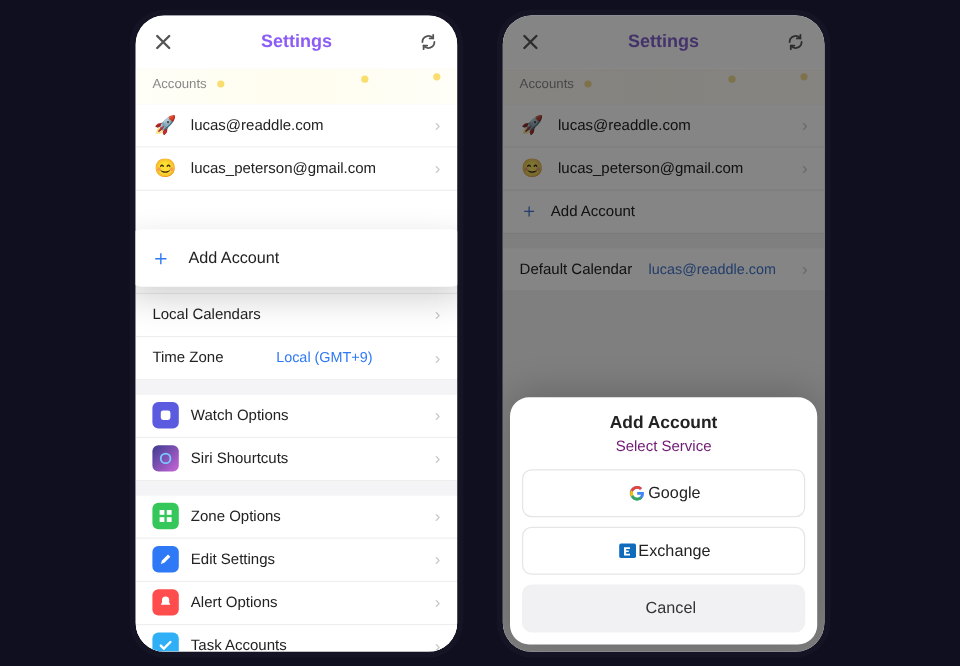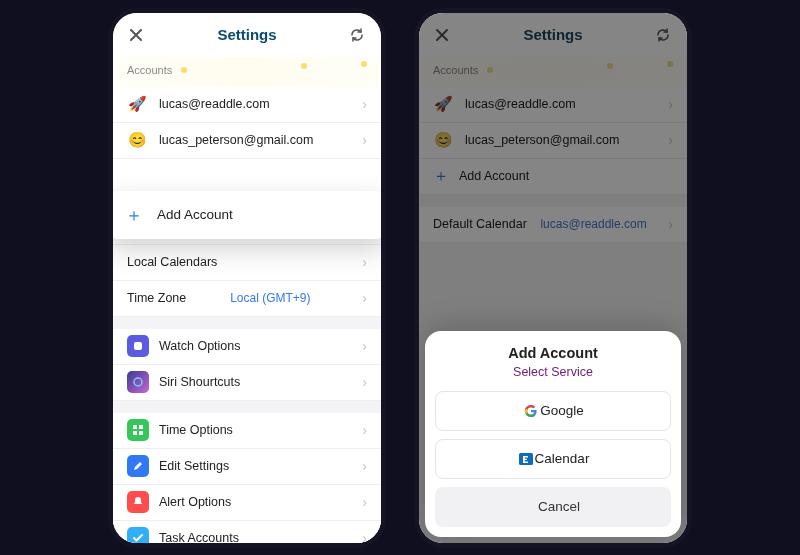--- a/index.html
+++ b/index.html
@@ -1,19 +1,19 @@
 <!DOCTYPE html>
 <html><head>
 <meta charset="utf-8">
 <style>
 * { margin: 0; padding: 0; box-sizing: border-box; font-family: -apple-system, BlinkMacSystemFont, "Segoe UI", sans-serif; }
 body { background: #0f0f1f; width: 800px; height: 555px; display: flex; justify-content: center; align-items: center; gap: 38px; }
 .phone { width: 268px; height: 530px; background: #fff; border-radius: 24px; overflow: hidden; position: relative; box-shadow: 0 0 0 5px #141424; }
 .header { height: 44px; display: flex; align-items: center; justify-content: space-between; padding: 0 16px; background: #fff; position: relative; }
-.header-title { position: absolute; left: 0; right: 0; text-align: center; font-size: 15px; font-weight: 600; color: #0c4a6e; pointer-events: none; }
+.header-title { position: absolute; left: 0; right: 0; text-align: center; font-size: 15px; font-weight: 600; color: #8b5cf6; pointer-events: none; }
 .close-icon, .refresh-icon { font-size: 16px; color: #555; cursor: pointer; z-index: 2; }
 .scroll { height: calc(100% - 44px); overflow: hidden; background: #f4f4f6; }
 .decoband { height: 30px; background: linear-gradient(90deg, #fffef7 0%, #fffdef 50%, #fffef7 100%); display: flex; align-items: center; padding: 0 14px 4px; position: relative; }
 .decoband::after { content:""; position:absolute; top:6px; left:70%; width:6px;height:6px; background:#f9dd6e; border-radius:50%; box-shadow: -120px 4px 0 #f9dd6e, 60px -2px 0 #f9dd6e; }
 .section-label { font-size: 11px; color: #888; }
 .row { height: 36px; background: #fff; display: flex; align-items: center; padding: 0 14px; border-bottom: 1px solid #eee; font-size: 12.5px; color: #222; position: relative; }
 .row .chev { margin-left: auto; color: #c5c5c8; font-size: 14px; }
 .row .value { margin-left: auto; margin-right: 8px; font-size: 12px; }
 .value.link { color: #2f79f6; }
 .icon-box { width: 22px; height: 22px; border-radius: 5px; margin-right: 10px; display: flex; align-items: center; justify-content: center; font-size: 13px; color: #fff; }
@@ -106,21 +106,21 @@
 
     <div class="row">
       <span class="icon-box" style="background:#35c759">
         <svg width="12" height="12" viewBox="0 0 12 12">
             <rect x="1" y="1" width="4" height="4" fill="#fff"></rect>
             <rect x="7" y="1" width="4" height="4" fill="#fff"></rect>
             <rect x="1" y="7" width="4" height="4" fill="#fff"></rect>
             <rect x="7" y="7" width="4" height="4" fill="#fff"></rect>
           </svg>
       </span>
-      <span>Time Options</span>
+      <span>Zone Options</span>
       <span class="chev">›</span>
     </div>
     <div class="row">
       <span class="icon-box" style="background:#2f79f6">
         <svg width="12" height="12" viewBox="0 0 12 12">
             <path d="M2 10l1-3 5-5 2 2-5 5-3 1z" fill="#fff"></path>
           </svg>
       </span>
       <span>Edit Settings</span>
       <span class="chev">›</span>
@@ -209,19 +209,19 @@
       </span>
       <span>Google</span>
     </div>
     <div class="service">
       <span class="sicon">
         <svg width="16" height="16" viewBox="0 0 16 16">
             <rect x="1" y="2" width="14" height="12" rx="1.5" fill="#0F6CBD"></rect>
             <path d="M5 5h5v1.5H6.8v1.2H9v1.4H6.8v1.4H10V12H5z" fill="#fff"></path>
           </svg>
       </span>
-      <span>Calendar</span>
+      <span>Exchange</span>
     </div>
     <div class="cancel">
       <span>Cancel</span>
     </div>
   </div>
 </div>
 
 </body></html>

